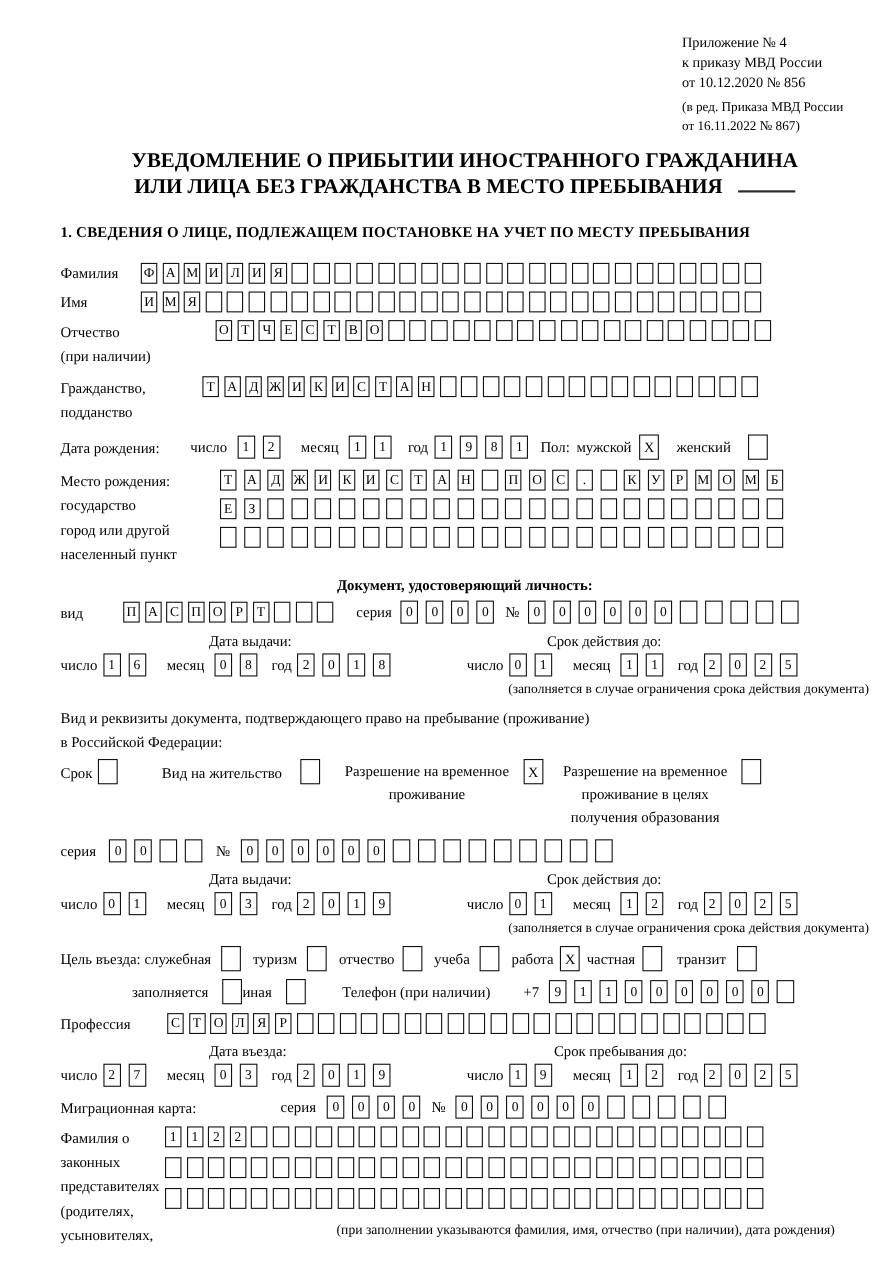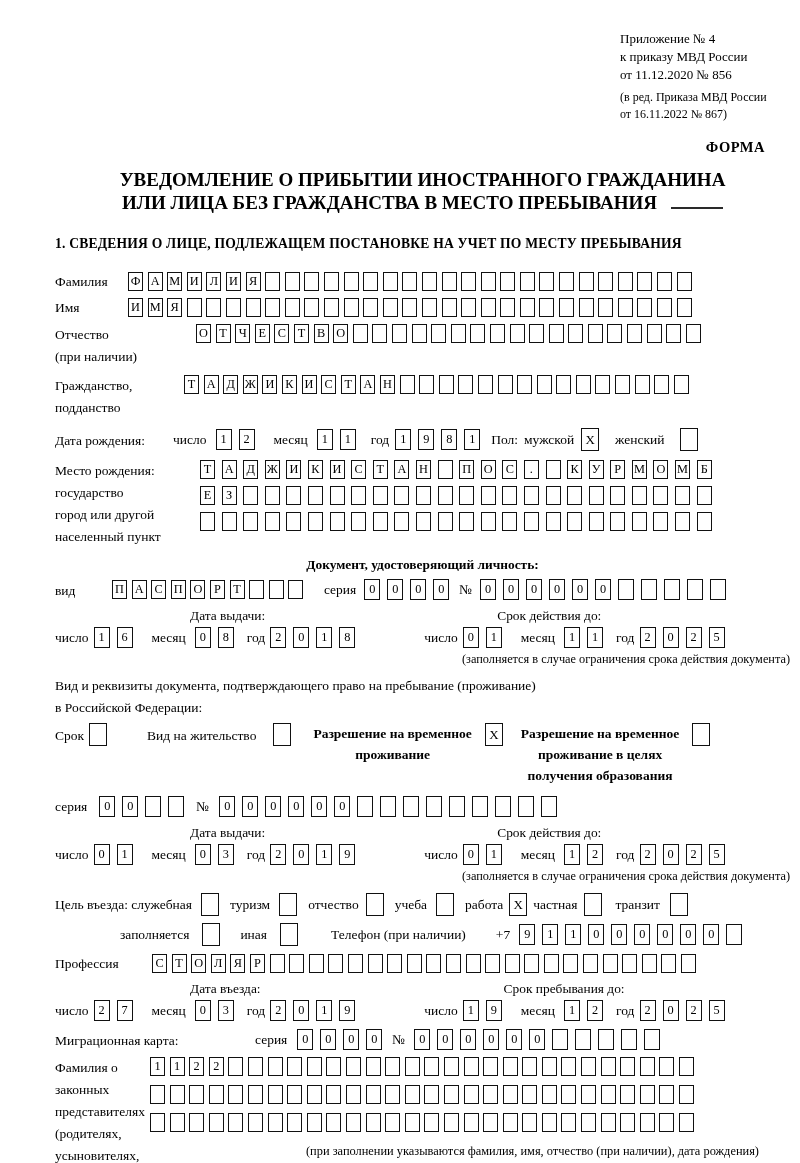--- a/index.html
+++ b/index.html
@@ -34,37 +34,36 @@
   .cdate .cell { width:16px; height:21px; margin-right:7px; }
   .cbox .cell { width:18px; height:23px; margin-right:0; font-size:13px; }
 
   .flabel { flex:0 0 auto; padding-top:2px; }
   .flabel2 { flex:0 0 auto; line-height:22px; }
 
   .center-bold { text-align:center; font-weight:bold; margin-top:9px; font-size:13.4px; }
   .dhdr { display:flex; margin-top:8px; font-size:13.4px; }
   .note-r { text-align:right; font-size:12.3px; margin-top:4px; }
   .note-c { font-size:12.4px; margin-top:8px; padding-left:125px; text-align:center; }
-  .cb2 { text-align:center; line-height:21px;font-weight:bold; }
+  .cb2 { text-align:center; line-height:21px; }
 </style>
 </head>
 <body>
 
 <div class="page">
 
   <div class="annex">
     <div>Приложение № 4</div>
     <div>к приказу МВД России</div>
-    <div>от 11.12.2020 № 856</div>
+    <div>от 10.12.2020 № 856</div>
     <div class="annex-sub">
       <div>(в ред. Приказа МВД России</div>
       <div>от 16.11.2022 № 867)</div>
     </div>
   </div>
-  <div class="forma">ФОРМА</div>
 
   <div class="title">
     <div>УВЕДОМЛЕНИЕ О ПРИБЫТИИ ИНОСТРАННОГО ГРАЖДАНИНА</div>
     <div>
       <span>ИЛИ ЛИЦА БЕЗ ГРАЖДАНСТВА В МЕСТО ПРЕБЫВАНИЯ</span><span class="title-underline"></span>
     </div>
   </div>
 
   <div class="sect">1. СВЕДЕНИЯ О ЛИЦЕ, ПОДЛЕЖАЩЕМ ПОСТАНОВКЕ НА УЧЕТ ПО МЕСТУ ПРЕБЫВАНИЯ</div>
 
@@ -538,21 +537,21 @@
     <span class="cells cbox" style="margin-left:10px">
         <span class="cell"></span>
       </span>
   </div>
 
   <div class="frow vcenter" style="margin-top:7px; margin-left:65px">
     <span>заполняется</span>
     <span class="cells cbox" style="margin-left:13px">
         <span class="cell"></span>
       </span>
-    <span style="margin-left:20px">иная</span>
+    <span style="">иная</span>
     <span class="cells cbox" style="margin-left:13px">
         <span class="cell"></span>
       </span>
     <span style="margin-left:33px">Телефон (при наличии)</span>
     <span style="margin-left:30px">+7</span>
     <span class="cells cdate" style="margin-left:9px">
         <span class="cell">9</span>
         <span class="cell">1</span>
         <span class="cell">1</span>
         <span class="cell">0</span>

